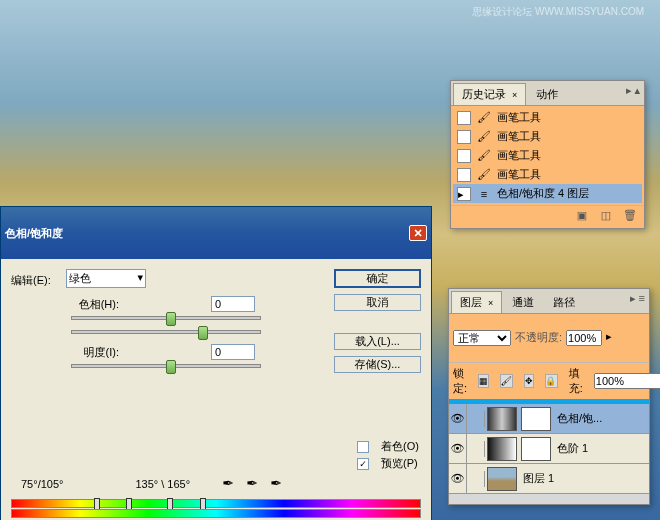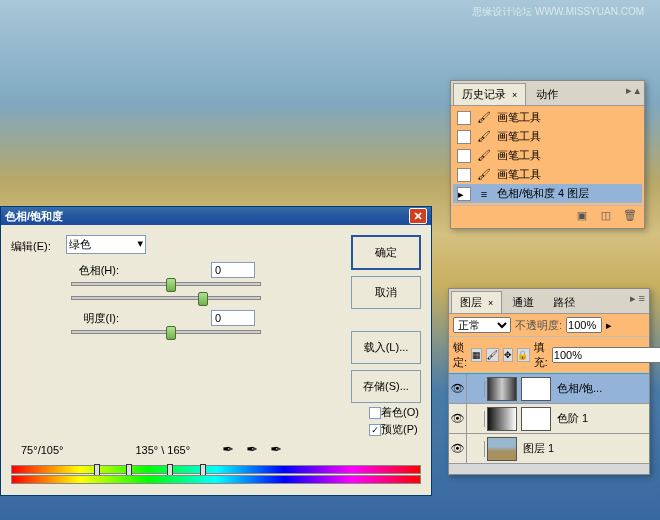--- a/index.html
+++ b/index.html
@@ -14,57 +14,57 @@
 .panel-icons span{cursor:pointer;color:#555}
 .history-panel{top:80px;left:450px;width:195px}
 .history-list{padding:2px}
 .history-item{display:flex;align-items:center;padding:2px 4px;gap:6px}
 .history-item.selected{background:#93b4d8}
 .hist-cb{width:14px;height:14px;border:1px solid #888;background:#fff}
 .hist-icon{width:14px;height:14px;display:flex;align-items:center;justify-content:center}
 .history-footer{display:flex;justify-content:flex-end;gap:8px;padding:3px 6px;border-top:1px solid #bbb}
 .foot-icon{width:16px;height:16px;cursor:pointer;color:#555;text-align:center}
 .layers-panel{top:288px;left:448px;width:202px}
-.layers-opts{display:flex;align-items:center;padding:3px 4px;gap:4px;border-bottom:1px solid #bbb}
+.layers-opts{display:flex;align-items:flex-start;padding:16px 4px;gap:4px;border-bottom:1px solid #bbb}
 .layers-opts select{font-size:11px;width:58px}
 .layers-opts .opt-label{color:#555}
 .layers-opts input{width:36px;font-size:11px}
-.lock-row{display:flex;align-items:center;padding:3px 4px;gap:4px;border-bottom:1px solid #0ea5e9}
+.lock-row{display:flex;align-items:center;padding:3px 4px;gap:11px;border-bottom:5px solid #0ea5e9}
 .lock-row .lk{width:14px;height:14px;border:1px solid #aaa;background:#ddd;text-align:center;line-height:12px;font-size:9px;cursor:pointer}
 .layer-list{background:#d8d8d8;min-height:100px}
 .layer-item{display:flex;align-items:center;border-bottom:1px solid #999;background:#ece9d8}
 .layer-item.selected{background:#93b4d8}
 .eye{width:18px;text-align:center;border-right:1px solid #999;padding:8px 0;cursor:pointer}
 .link{width:18px;border-right:1px solid #999;padding:8px 0}
 .thumb{width:30px;height:24px;border:1px solid #555;margin:2px;background:#888}
 .thumb.grad{background:linear-gradient(90deg,#333,#ccc,#333)}
 .thumb.hist{background:linear-gradient(90deg,#111,#fff);position:relative}
 .thumb.white{background:#fff}
 .thumb.land{background:linear-gradient(180deg,#99b8d0 40%,#a89060 60%)}
 .layer-name{padding-left:4px}
 .dialog{position:absolute;top:206px;left:0;width:432px;background:#ece9d8;border:1px solid #003c74}
-.titlebar{background:linear-gradient(180deg,#3a6ea5,#2456a0,#1e4b9c);color:#fff;display:flex;align-items:center;padding:1px 4px;font-size:12px;font-weight:bold}
+.titlebar{background:linear-gradient(180deg,#3a6ea5,#2456a0,#1e4b9c);color:#fff;display:flex;align-items:center;padding:18px 4px;font-size:12px;font-weight:bold}
 .titlebar-title{flex:1}
 .titlebar-close{width:18px;height:16px;background:#d04020;border:1px solid #fff;text-align:center;line-height:14px;cursor:pointer;border-radius:2px}
 .dlg-body{padding:10px;position:relative;height:270px}
 .dlg-row{display:flex;align-items:flex-end;margin-bottom:6px}
 .edit-label{width:55px}
 .edit-combo{width:80px;border:1px solid #7f9db9;padding:1px 2px;background:#fff;display:flex;justify-content:space-between}
 .slider-group{margin-left:50px;margin-top:8px;width:200px}
 .slider-row{display:flex;align-items:center;margin-bottom:2px}
 .slider-label{width:70px;text-align:right;padding-right:12px}
 .slider-val{width:44px;border:1px solid #7f9db9;background:#fff;padding:1px 3px;margin-left:80px}
 .slider-val.hl{background:#2456a0;color:#fff;border-color:#2456a0}
 .slider-track{width:190px;height:4px;background:#ccc;border:1px solid #888;margin:4px 0 10px 10px;position:relative}
 .slider-thumb{position:absolute;top:-5px;width:10px;height:14px;background:linear-gradient(#b0e090,#70b050);border:1px solid #487030;border-radius:2px}
 .btns{position:absolute;right:10px;top:10px;display:flex;flex-direction:column;gap:6px}
-.btn{width:70px;padding:8px;border:1px solid #7f9db9;background:#ece9d8;cursor:pointer;text-align:center}
+.btn{width:87px;padding:0;border:1px solid #7f9db9;background:#ece9d8;cursor:pointer;text-align:center}
 .btn.default{border:2px solid #2456a0}
 .checks{position:absolute;right:12px;bottom:56px}
-.chk-row{display:flex;align-items:center;gap:0;margin-bottom:2px}
+.chk-row{display:flex;align-items:center;gap:12px;margin-bottom:2px}
 .cb{width:12px;height:12px;border:1px solid #7f9db9;background:#fff;text-align:center;line-height:10px;font-size:9px}
 .bottom-row{position:absolute;bottom:36px;left:20px;display:flex;align-items:center;gap:12px}
 .eyedrop{display:flex;gap:6px;margin-left:20px}
 .ed{width:18px;height:18px;cursor:pointer;font-size:14px}
 .spectrum{position:absolute;bottom:8px;left:10px;width:410px;height:22px}
 .spec-bar{height:9px;background:linear-gradient(90deg,#f00,#ff0,#0f0,#0ff,#00f,#f0f,#f00);border:1px solid #888;margin-bottom:1px;position:relative}
 .spec-mark{position:absolute;top:-2px;width:6px;height:13px;border:1px solid #333;background:#ddd}
 </style>
 </head>
 <body>

